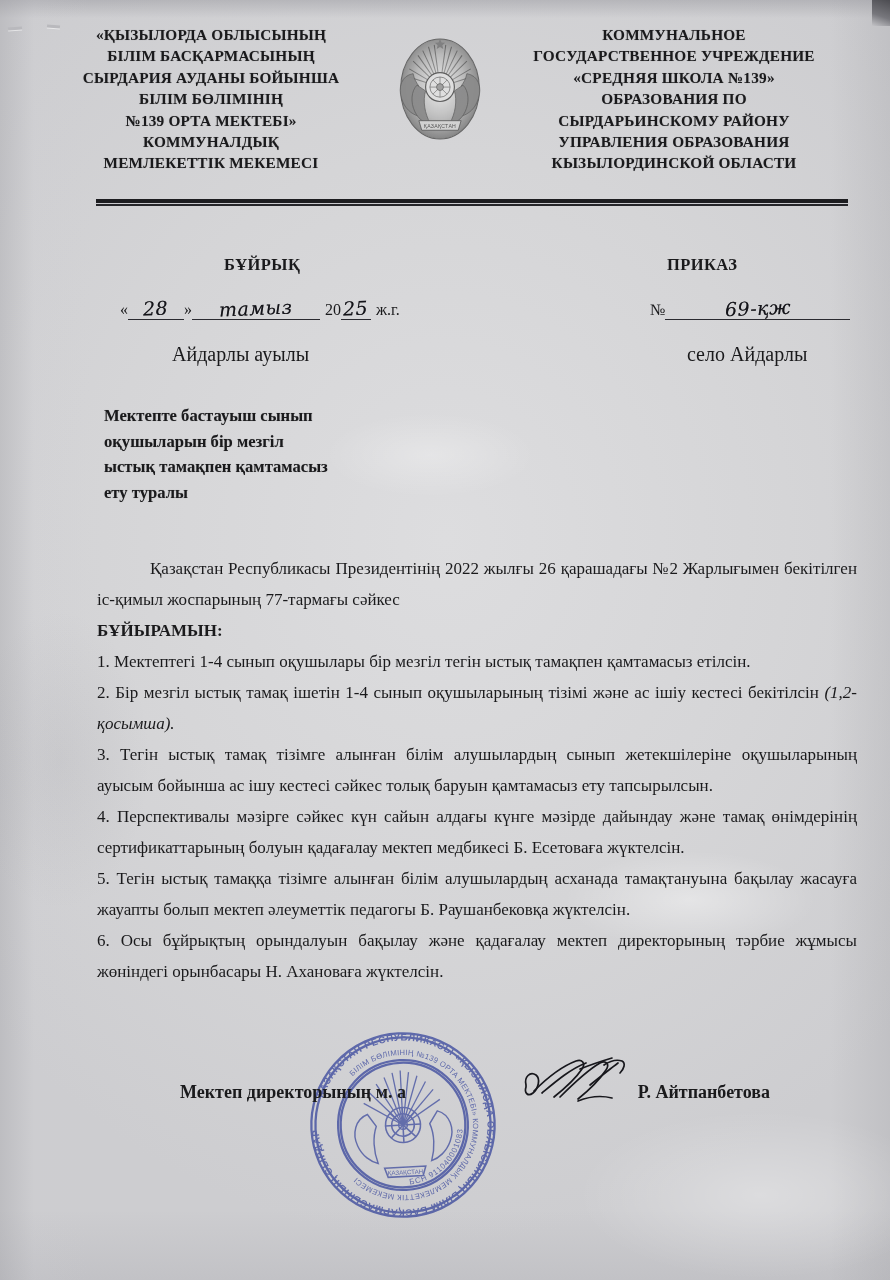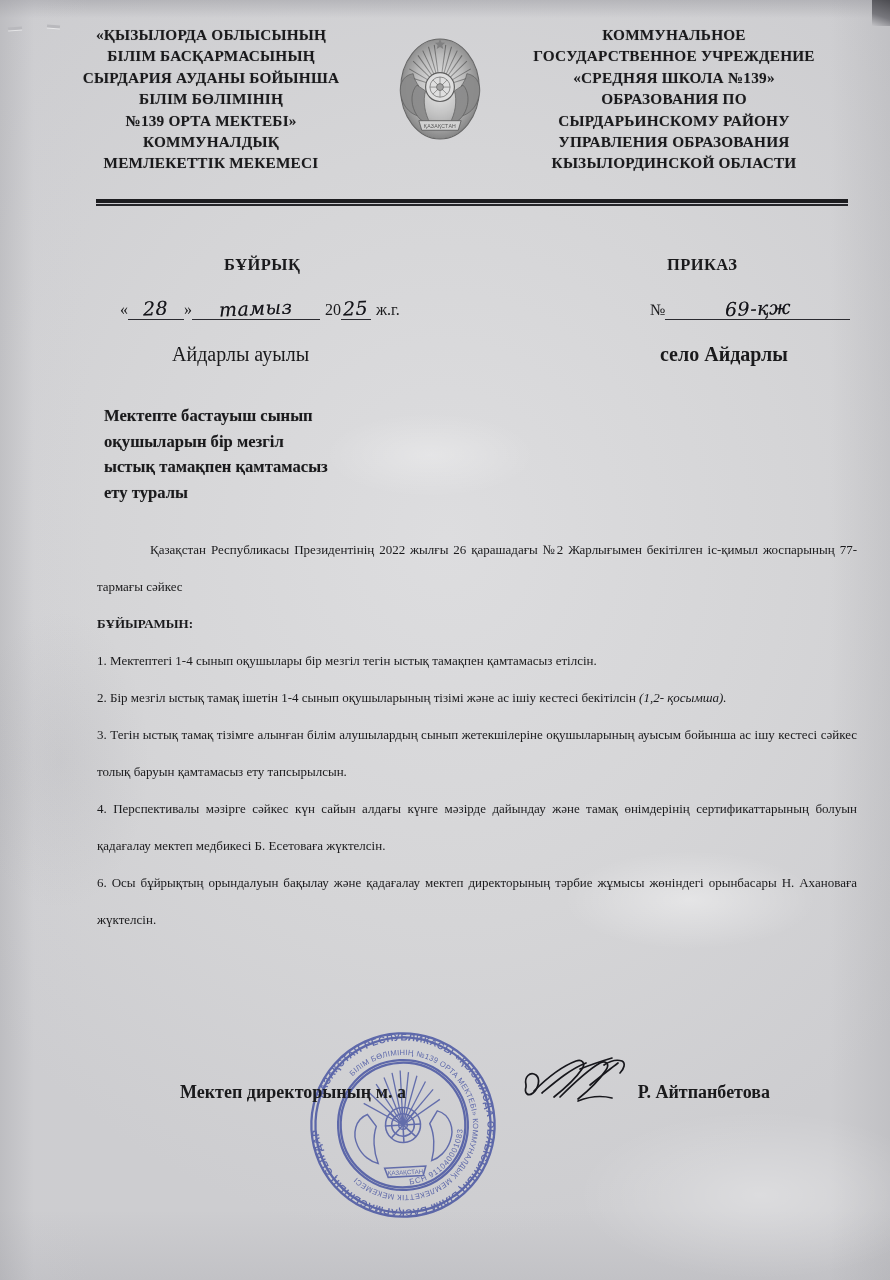--- a/index.html
+++ b/index.html
@@ -98,33 +98,33 @@
   }
   .ul{border-bottom:1.4px solid #2a2a30;display:inline-block;text-align:center;}
   .ul.w1{width:56px;}
   .ul.w2{width:128px;}
   .ul.w3{width:30px;}
   .ul.w4{width:185px;}
   .gap{display:inline-block;width:5px;}
 
   .place{position:absolute;font-size:20px;}
   .place-kk{left:172px;top:343px;}
-  .place-ru{left:660px;top:343px;font-weight:bold;}
+  .place-ru{left:687px;top:343px;}
 
   
   .subject{
     position:absolute;left:104px;top:403px;width:330px;
     font-weight:bold;font-size:16.6px;line-height:25.5px;
     text-shadow:0 0 .8px rgba(35,35,40,.3);
   }
 
   
   .body{
-    position:absolute;left:97px;top:531px;width:760px;
-    font-size:13px;line-height:37px;
+    position:absolute;left:97px;top:553px;width:760px;
+    font-size:17px;line-height:31px;
     text-align:justify;text-justify:inter-word;
     hyphens:none;
   }
   .body p{margin:0;}
   .p-indent{text-indent:53px;}
   .bold{font-weight:bold;}
   .ital{font-style:italic;}
 
   
   .sign-row{
@@ -279,20 +279,21 @@
     <div>ету туралы</div>
   </div>
 
   <div class="body">
     <p class="p-indent">Қазақстан Республикасы Президентінің 2022 жылғы 26 қарашадағы №2 Жарлығымен бекітілген іс-қимыл жоспарының 77-тармағы     сәйкес</p>
     <p class="bold">БҰЙЫРАМЫН:</p>
     <p>1. Мектептегі 1-4   сынып оқушылары бір мезгіл   тегін ыстық тамақпен қамтамасыз етілсін.</p>
     <p><span>2. Бір мезгіл ыстық тамақ ішетін 1-4 сынып оқушыларының тізімі және ас ішіу кестесі бекітілсін </span><span class="ital">(1,2- қосымша).</span></p>
     <p>3. Тегін ыстық тамақ тізімге алынған білім алушылардың   сынып жетекшілеріне оқушыларының ауысым бойынша ас ішу кестесі сәйкес толық баруын қамтамасыз ету тапсырылсын.</p>
     <p>4. Перспективалы мәзірге сәйкес күн сайын алдағы күнге мәзірде дайындау және тамақ өнімдерінің сертификаттарының болуын қадағалау мектеп медбикесі Б. Есетоваға жүктелсін.</p>
+    <p>5. Тегін ыстық тамаққа тізімге алынған білім алушылардың асханада тамақтануына бақылау жасауға жауапты болып мектеп әлеуметтік педагогы Б. Раушанбековқа жүктелсін.</p>
     <p>6. Осы бұйрықтың орындалуын бақылау және қадағалау мектеп директорының тәрбие жұмысы жөніндегі орынбасары  Н. Ахановаға жүктелсін.</p>
   </div>
 
   <svg class="stamp" viewBox="0 0 200 200">
     <defs>
       <path id="arcOuter" d="M100,100 m-82,0 a82,82 0 1,1 164,0 a82,82 0 1,1 -164,0"></path>
       <path id="arcOuter2" d="M100,100 m-80,0 a80,80 0 1,0 160,0 a80,80 0 1,0 -160,0"></path>
       <path id="arcInner" d="M100,100 m-68,0 a68,68 0 1,1 136,0 a68,68 0 1,1 -136,0"></path>
       <path id="arcBin" d="M100,100 m-58,0 a58,58 0 1,0 116,0 a58,58 0 1,0 -116,0"></path>
     </defs>

